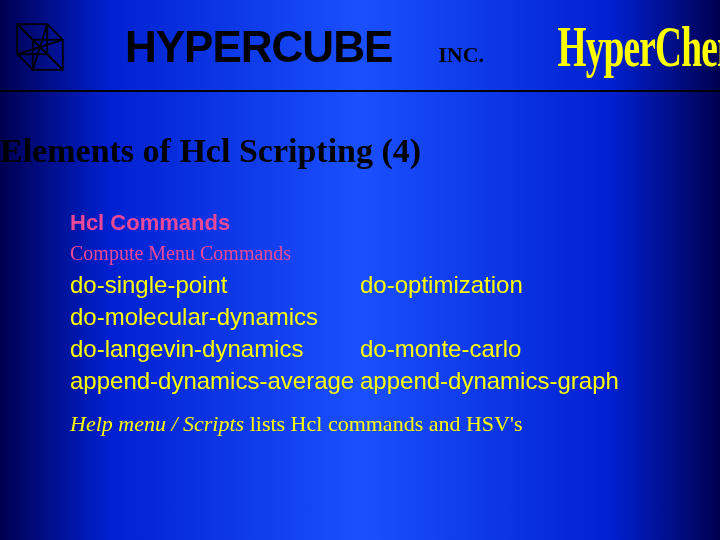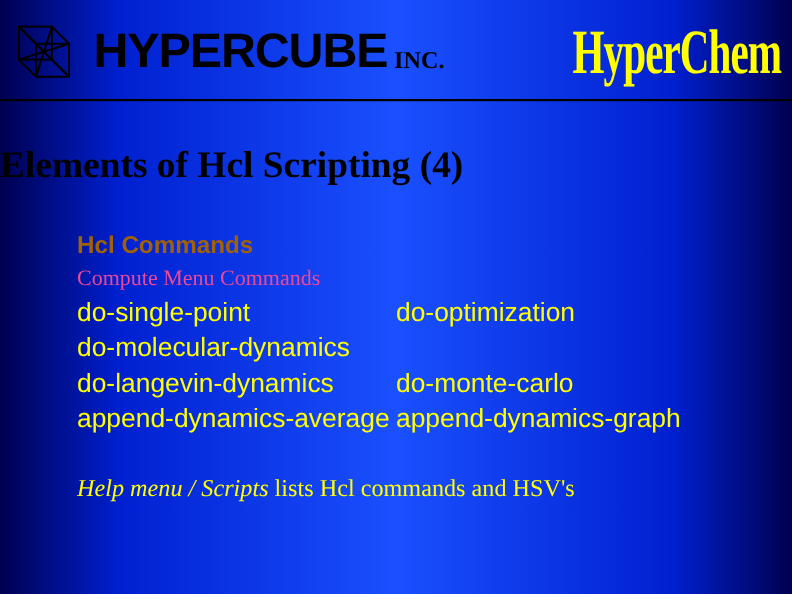--- a/index.html
+++ b/index.html
@@ -7,20 +7,21 @@
   body {
     background: linear-gradient(90deg, #000050 0%, #0020d0 15%, #1a50ff 50%, #0020d0 85%, #000050 100%);
     font-family: "Times New Roman", serif;
   }
   .header {
     display: flex;
     align-items: center;
     padding: 4px 10px 0 10px;
     border-bottom: 2px solid #000;
     height: 92px;
+    gap: 40px;
   }
   .logo-svg {
     width: 60px;
     height: 60px;
     margin-right: 15px;
     flex-shrink: 0;
   }
   .company {
     font-family: Arial, Helvetica, sans-serif;
     font-weight: 900;
@@ -55,21 +56,21 @@
     color: #000;
     margin-top: 40px;
   }
   .content {
     padding: 40px 70px 0 70px;
   }
   .section-heading {
     font-family: Arial, Helvetica, sans-serif;
     font-weight: bold;
     font-size: 22px;
-    color: #a16207;
+    color: #ec4899;
     margin-bottom: 6px;
   }
   .subheading {
     font-family: "Times New Roman", serif;
     font-size: 20px;
     color: #ec4899;
     margin-bottom: 6px;
   }
   .cmd-row {
     display: flex;
@@ -78,21 +79,21 @@
   .cmd-left, .cmd-right {
     font-family: Liberation Sans, sans-serif;
     font-size: 24px;
     color: #ffff00;
     width: 310px;
   }
   .footnote {
     font-family: "Times New Roman", serif;
     font-size: 22px;
     color: #ffff00;
-    margin-top: 36px;
+    margin-top: 16px;
   }
   .footnote .italic { font-style: italic; }
 </style>
 </head>
 <body>
 
 <div class="header">
   <svg class="logo-svg" viewBox="0 0 100 100">
     <g stroke="#000" stroke-width="3" fill="none">
       <rect x="12" y="12" width="50" height="50"></rect>

